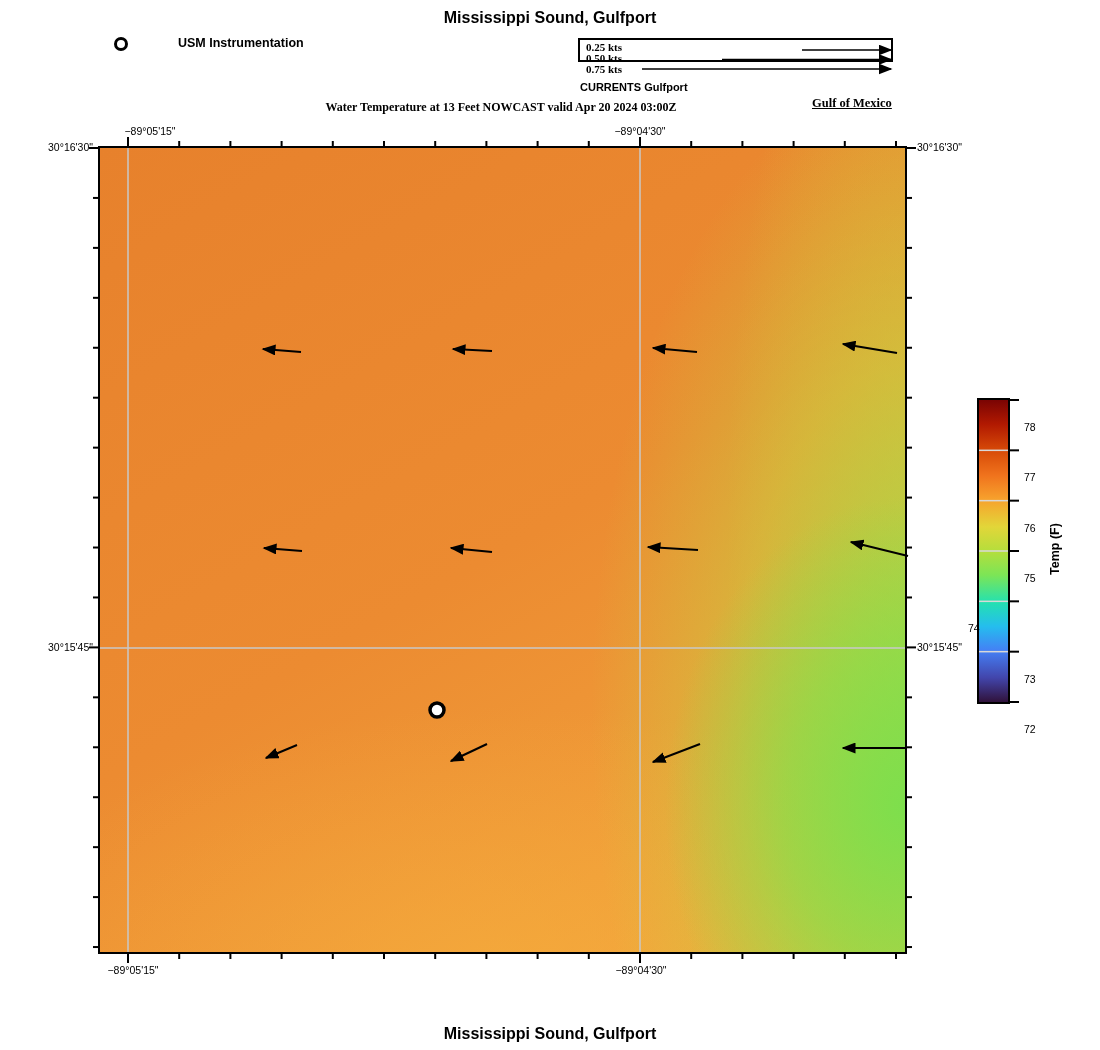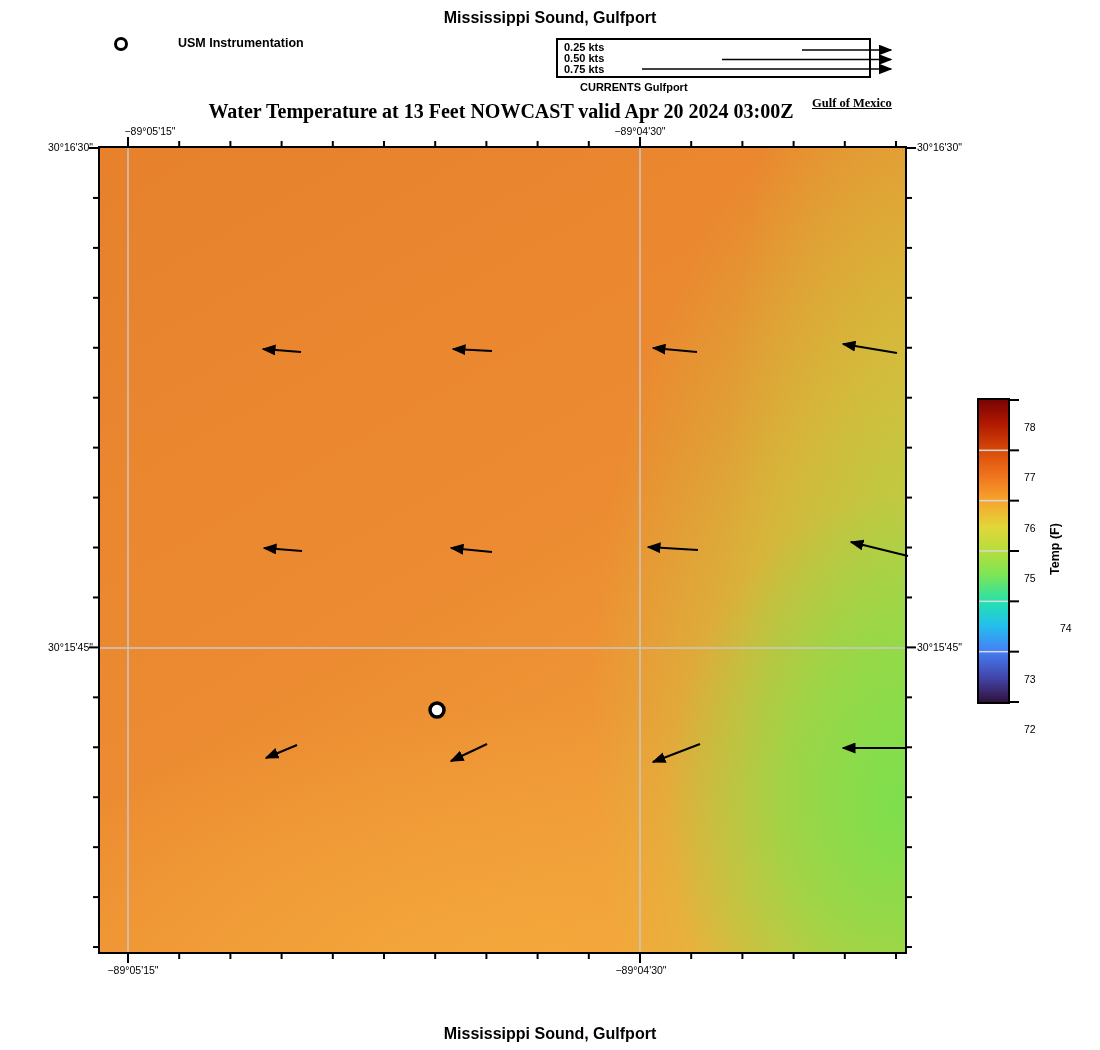--- a/index.html
+++ b/index.html
@@ -9,29 +9,29 @@
   .top-title{position:absolute;left:0;top:9px;width:1100px;text-align:center;
              font-size:16px;font-weight:bold;}
   .footer-title{position:absolute;left:0;top:1025px;width:1100px;text-align:center;
              font-size:16px;font-weight:bold;}
 
   .usm-legend{position:absolute;left:114px;top:36px;height:16px;}
   .usm-circle{position:absolute;left:0;top:1px;width:8px;height:8px;background:#fff;
               border:3px solid #000;border-radius:50%;}
   .usm-label{position:absolute;left:20px;top:0;font-size:12.5px;font-weight:bold;white-space:nowrap;margin-left:44px;}
 
-  .cur-box{position:absolute;left:556px;top:38px;width:315px;height:40px;
-           background:#fff;border:2px solid #000;box-sizing:border-box;}
+  .cur-box{position:absolute;left:578px;top:38px;width:315px;height:24px;
+           background:#fff;border:2px solid #000;box-sizing:border-box;font-family:Liberation Serif, serif;}
   .cur-lab{position:absolute;left:6px;font-size:11px;font-weight:bold;line-height:11px;white-space:nowrap;}
   .cur-lab.l0{top:2px}.cur-lab.l1{top:13px}.cur-lab.l2{top:24px}
   .cur-caption{position:absolute;left:580px;top:81px;font-size:11px;font-weight:bold;}
   .gom-label{position:absolute;left:812px;top:96px;font-size:12.5px;font-weight:bold;
              font-family:"Liberation Serif",serif;text-decoration:underline;}
   .subtitle{position:absolute;left:0;top:100px;width:1002px;text-align:center;
-            font-size:20px;font-weight:bold;font-family:"Liberation Serif",serif;}
+            font-size:12px;font-weight:bold;font-family:"Liberation Serif",serif;}
 
   .map{position:absolute;left:100px;top:148px;width:805px;height:804px;
        outline:2.5px solid #000;
        background:
          radial-gradient(ellipse 240px 310px at 100% 82%, rgba(121,224,77,0.92) 0%, rgba(131,223,74,0.60) 50%, rgba(150,220,70,0) 100%),
          radial-gradient(ellipse 330px 640px at 102% 70%, rgba(146,224,76,0.80) 0%, rgba(190,216,66,0.45) 55%, rgba(230,190,60,0) 100%),
          radial-gradient(ellipse 270px 900px at 103% 48%, rgba(218,204,60,0.55) 0%, rgba(235,180,55,0) 75%),
          radial-gradient(ellipse 520px 270px at 50% 103%, rgba(246,174,60,0.60) 0%, rgba(246,172,60,0) 100%),
          linear-gradient(150deg,#e7812c 0%,#ec8b31 50%,#f09d39 80%,#f3a83e 100%);}
 
@@ -183,16 +183,16 @@
     <div class="axis-label" style="left: 88px; top: 964px; width: 90px; text-align: center;">−89°05'15"</div>
     <div class="axis-label" style="left: 596px; top: 964px; width: 90px; text-align: center;">−89°04'30"</div>
     <div class="axis-label" style="top: 141px; width: 75px; left: 18px; text-align: right;">30°16'30"</div>
     <div class="axis-label" style="top: 641px; width: 75px; left: 18px; text-align: right;">30°15'45"</div>
     <div class="axis-label" style="top: 141px; width: 75px; left: 917px; text-align: left;">30°16'30"</div>
     <div class="axis-label" style="top: 641px; width: 75px; left: 917px; text-align: left;">30°15'45"</div>
     <div class="cb-tick-label" style="left: 1024px; top: 393px;">78</div>
     <div class="cb-tick-label" style="left: 1024px; top: 443.333px;">77</div>
     <div class="cb-tick-label" style="left: 1024px; top: 493.667px;">76</div>
     <div class="cb-tick-label" style="left: 1024px; top: 544px; text-align: right;">75</div>
-    <div class="cb-tick-label" style="left: 1060px; top: 594.333px;">74</div>
+    <div class="cb-tick-label" style="left: 968px; top: 594.333px;">74</div>
     <div class="cb-tick-label" style="left: 1024px; top: 644.667px;">73</div>
     <div class="cb-tick-label" style="left: 1024px; top: 695px;">72</div>
   </div>
 
 </body></html>

